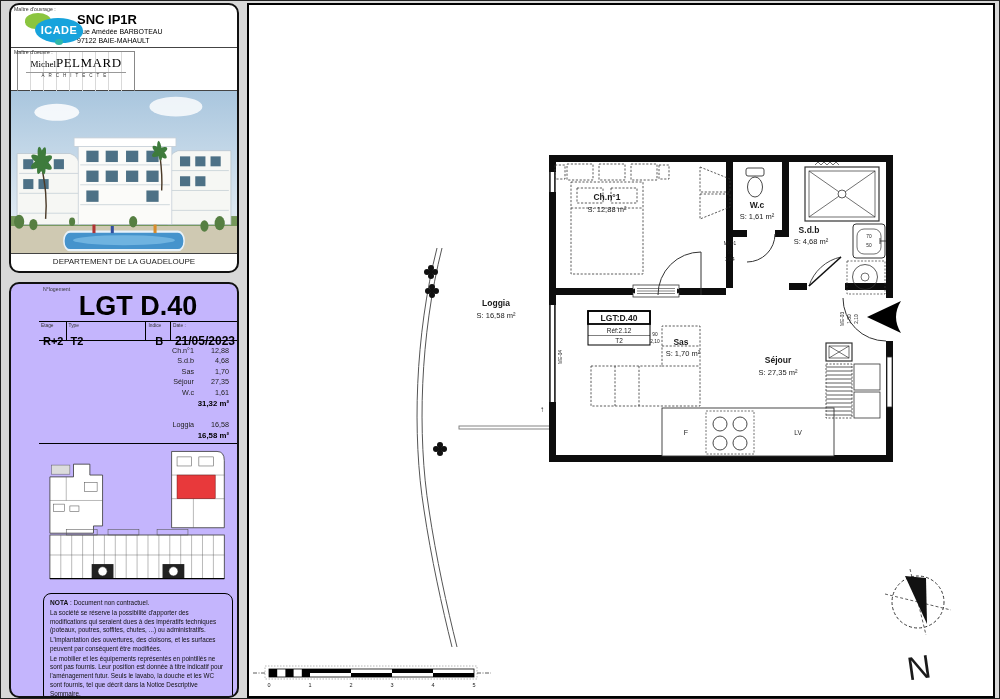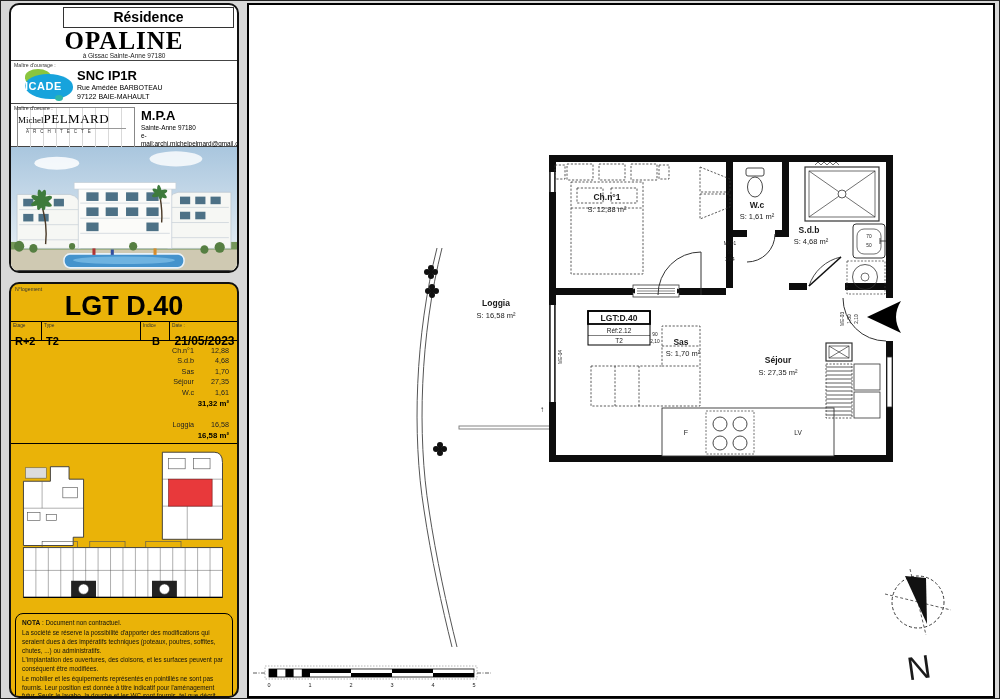--- a/index.html
+++ b/index.html
@@ -21,36 +21,36 @@
                border:1.5px solid #333; text-align:center; font-weight:bold; font-size:14px; line-height:19px; }
   .res-name { position:absolute; left:0; right:0; top:22px; text-align:center;
               font-family:"Liberation Serif", serif; font-weight:bold; font-size:25px; letter-spacing:1px; }
   .res-addr { position:absolute; left:0; right:0; top:47px; text-align:center; font-size:6.5px; color:#222; }
   .sect { position:relative; height:43px; border-bottom:1px solid #444; padding:8px 4px 2px 6px;
           display:flex; align-items:center; gap:6px; }
   .sect-label { position:absolute; top:1px; left:3px; font-size:5.2px; color:#333; }
   .icade-logo { position:relative; width:54px; height:32px; flex:0 0 auto; }
   .icade-leaf { position:absolute; left:8px; top:0; width:26px; height:16px; background:#8bc53f;
                 border-radius:60% 60% 50% 50%; }
-  .icade-blob { position:absolute; left:8px; top:5px; width:48px; height:25px; background:#17a3dc;
+  .icade-blob { position:absolute; left:18px; top:5px; width:48px; height:25px; background:#17a3dc;
                 border-radius:48% 52% 46% 54%; color:#fff; font-weight:bold; font-size:11px;
-                line-height:25px; letter-spacing:0.5px; }
+                text-align:center; line-height:25px; letter-spacing:0.5px; }
   .icade-dot { position:absolute; left:38px; top:26px; width:8px; height:6px; background:#2fb7a8; border-radius:50%; }
   .mo-text { font-size:7px; line-height:1.25; }
   .mo-text .nm { font-weight:bold; font-size:13px; }
-  .pelmard-logo { width:118px; height:42px; border:1px solid #888; flex:0 0 auto; 
+  .pelmard-logo { width:118px; height:42px; border:1px solid #888; flex:0 0 auto; text-align:center;
       background:repeating-linear-gradient(90deg, transparent 0 12px, #d9d9d9 12px 13px); padding-top:3px; }
   .pel-top { font-family:"Liberation Serif", serif; font-size:9px; }
   .pel-top .last { font-size:13px; letter-spacing:0.5px; }
   .pel-sub { font-size:4.5px; letter-spacing:4px; border-top:1px solid #999; margin:1px 8px 0; color:#333; }
   .render { position:relative; flex:1; border-bottom:1px solid #444; }
   .caption { height:17px; text-align:center; font-size:8px; line-height:16px; color:#222; }
   .unit-box { position:absolute; left:8px; top:281px; width:230px; height:416px;
-              background:#eab308; border:2px solid #111; border-radius:10px; overflow:hidden;
-              display:flex; flex-direction:column; }
+              background:#c4b5fd; border:2px solid #111; border-radius:10px; overflow:hidden;
+              display:flex; flex-direction:column;padding-left:28px; }
   .lot-label { font-size:5.2px; color:#333; padding:2px 0 0 4px; height:10px; }
   .lot-title { text-align:center; font-weight:bold; font-size:27px; height:31px; line-height:29px; }
   .fields { display:flex; border-top:1.5px solid #000; border-bottom:1.5px solid #000; height:20px; }
   .fcell { position:relative; border-right:1.5px solid #000; padding:9px 2px 0 4px; }
   .fcell:last-child { border-right:none; }
   .fcell .fl { position:absolute; top:1px; left:2px; font-size:4.8px; color:#333; }
   .fcell .fv { font-weight:bold; font-size:11px; }
   .f-etage { width:31px; } .f-type { width:99px; } .f-indice { width:29px; text-align:center; }
   .f-date { flex:1; text-align:center; } .f-date .fv { font-size:12px; }
   .surfaces { display:flex; height:104px; padding:5px 8px 0 8px; border-bottom:1.5px solid #000; }
@@ -67,50 +67,40 @@
           padding:4px 6px 3px 6px; font-size:6.35px; line-height:1.38; color:#111; }
   .nota b { font-size:6.6px; }
   .nota p { margin-bottom:1px; }
 </style>
 </head>
 <body>
 
 <div class="page">
 
   <div class="hdr-box">
-    <div class="res-strip">
-      <div class="res-label">Résidence</div>
-      <div class="res-name">OPALINE</div>
-      <div class="res-addr">à Gissac Sainte-Anne 97180</div>
-    </div>
 
     <div class="sect">
       <div class="sect-label">Maître d'ouvrage :</div>
       <div class="icade-logo">
         <div class="icade-leaf"></div>
         <div class="icade-blob">ICADE</div>
         <div class="icade-dot"></div>
       </div>
       <div class="mo-text">
         <div class="nm">SNC IP1R</div>
         <div>Rue Amédée BARBOTEAU</div>
         <div>97122 BAIE-MAHAULT</div>
       </div>
     </div>
 
     <div class="sect">
       <div class="sect-label">Maître d'oeuvre :</div>
       <div class="pelmard-logo">
         <div class="pel-top"><span>Michel</span><span class="last">PELMARD</span></div>
         <div class="pel-sub">ARCHITECTE</div>
-      </div>
-      <div class="mo-text" style="font-size:6.4px">
-        <div class="nm">M.P.A</div>
-        <div>Sainte-Anne 97180</div>
-        <div>e-mail:archi.michelpelmard@gmail.com</div>
       </div>
     </div>
 
     <div class="render">
       <svg viewBox="0 0 222 114" width="100%" height="100%" preserveAspectRatio="none">
         <defs>
           <linearGradient id="sky" x1="0" y1="0" x2="0" y2="1">
             <stop offset="0" stop-color="#a9c6de"></stop>
               <stop offset="1" stop-color="#eef3f7"></stop>
           </linearGradient>
@@ -170,20 +160,21 @@
           <ellipse cx="30" cy="49" rx="10" ry="3" transform="rotate(-70 30 49)"></ellipse>
           <ellipse cx="146" cy="43" rx="8" ry="2.4" transform="rotate(-20 146 43)"></ellipse>
           <ellipse cx="146" cy="43" rx="8" ry="2.4" transform="rotate(30 146 43)"></ellipse>
           <ellipse cx="146" cy="42" rx="7" ry="2.2" transform="rotate(80 146 42)"></ellipse>
         </g>
         <rect x="80" y="94" width="3" height="6" fill="#b03333"></rect>
         <rect x="98" y="95" width="3" height="5" fill="#334e9e"></rect>
         <rect x="140" y="94" width="3" height="6" fill="#d88c2a"></rect>
       </svg>
     </div>
+    <div class="caption">DEPARTEMENT DE LA GUADELOUPE</div>
   </div>
 
   <div class="unit-box">
     <div class="lot-label">N°logement</div>
     <div class="lot-title">LGT D.40</div>
 
     <div class="fields">
       <div class="fcell f-etage">
         <span class="fl">Etage</span>
         <span class="fv">R+2</span>

